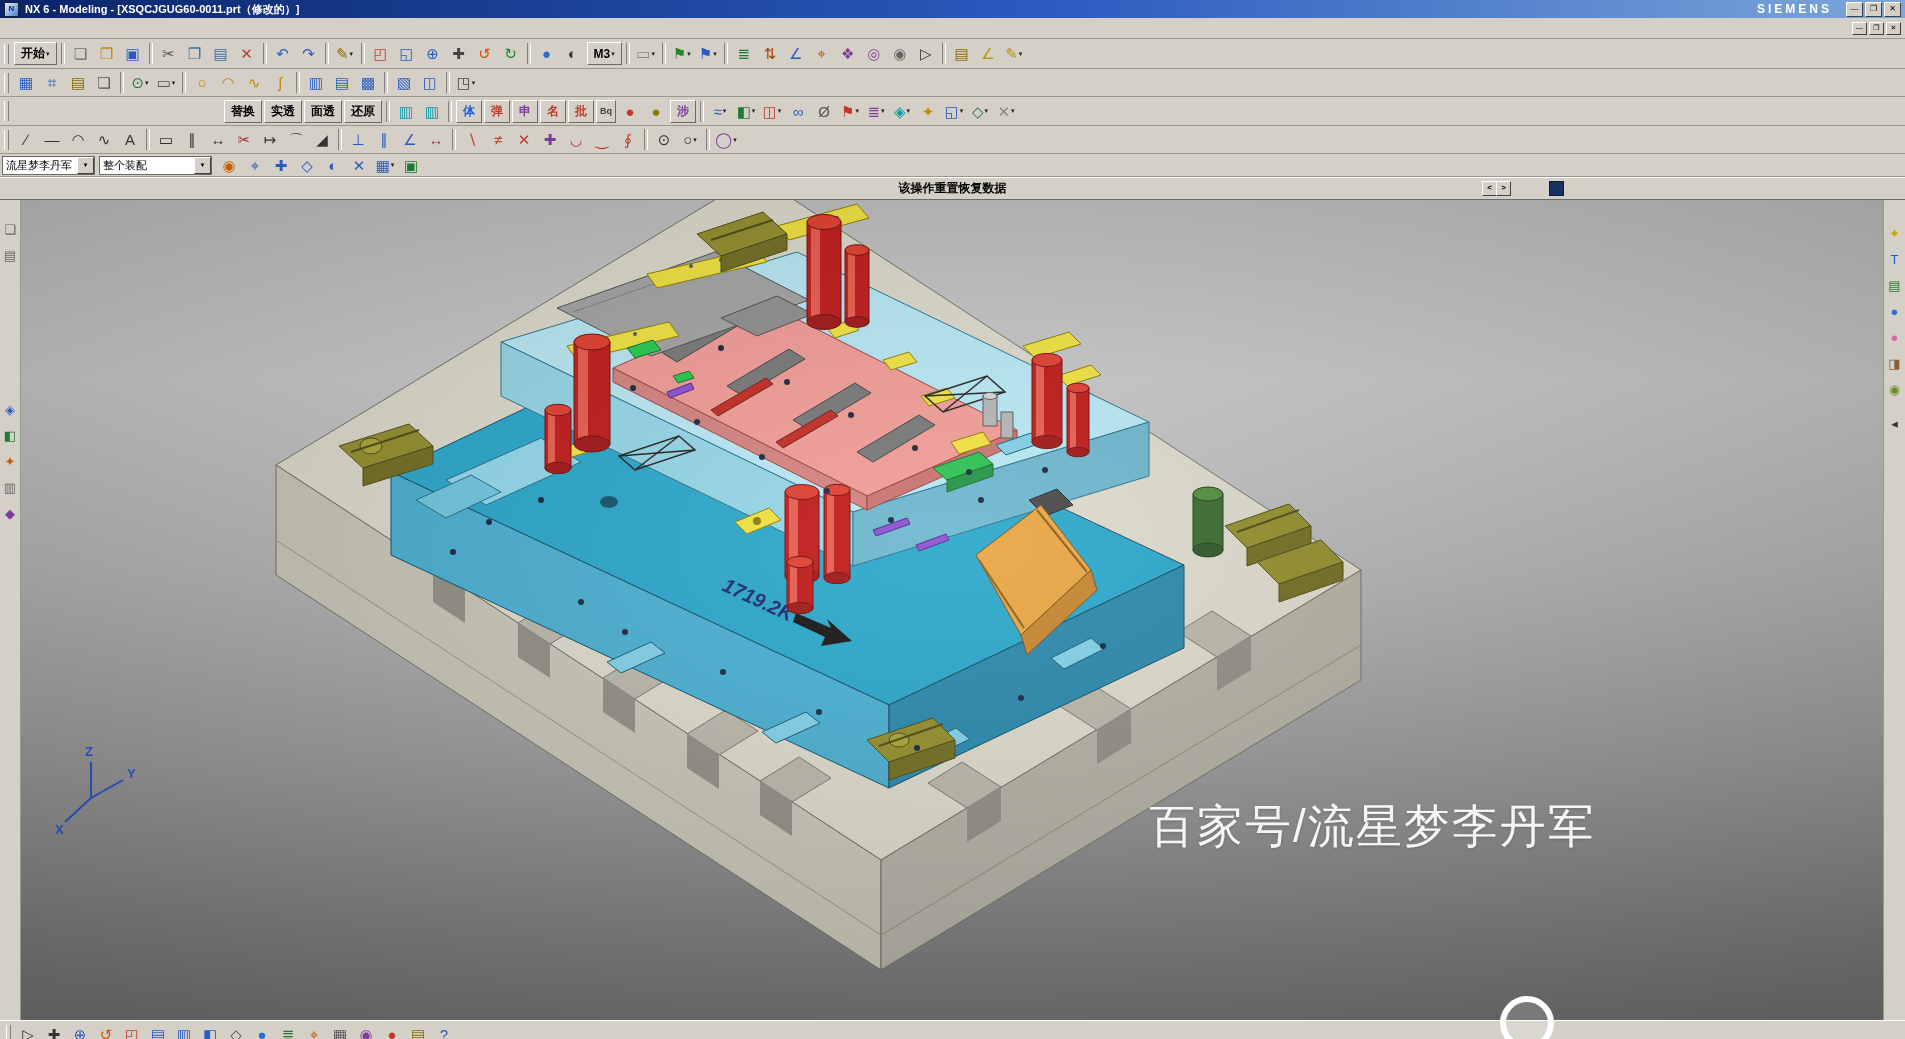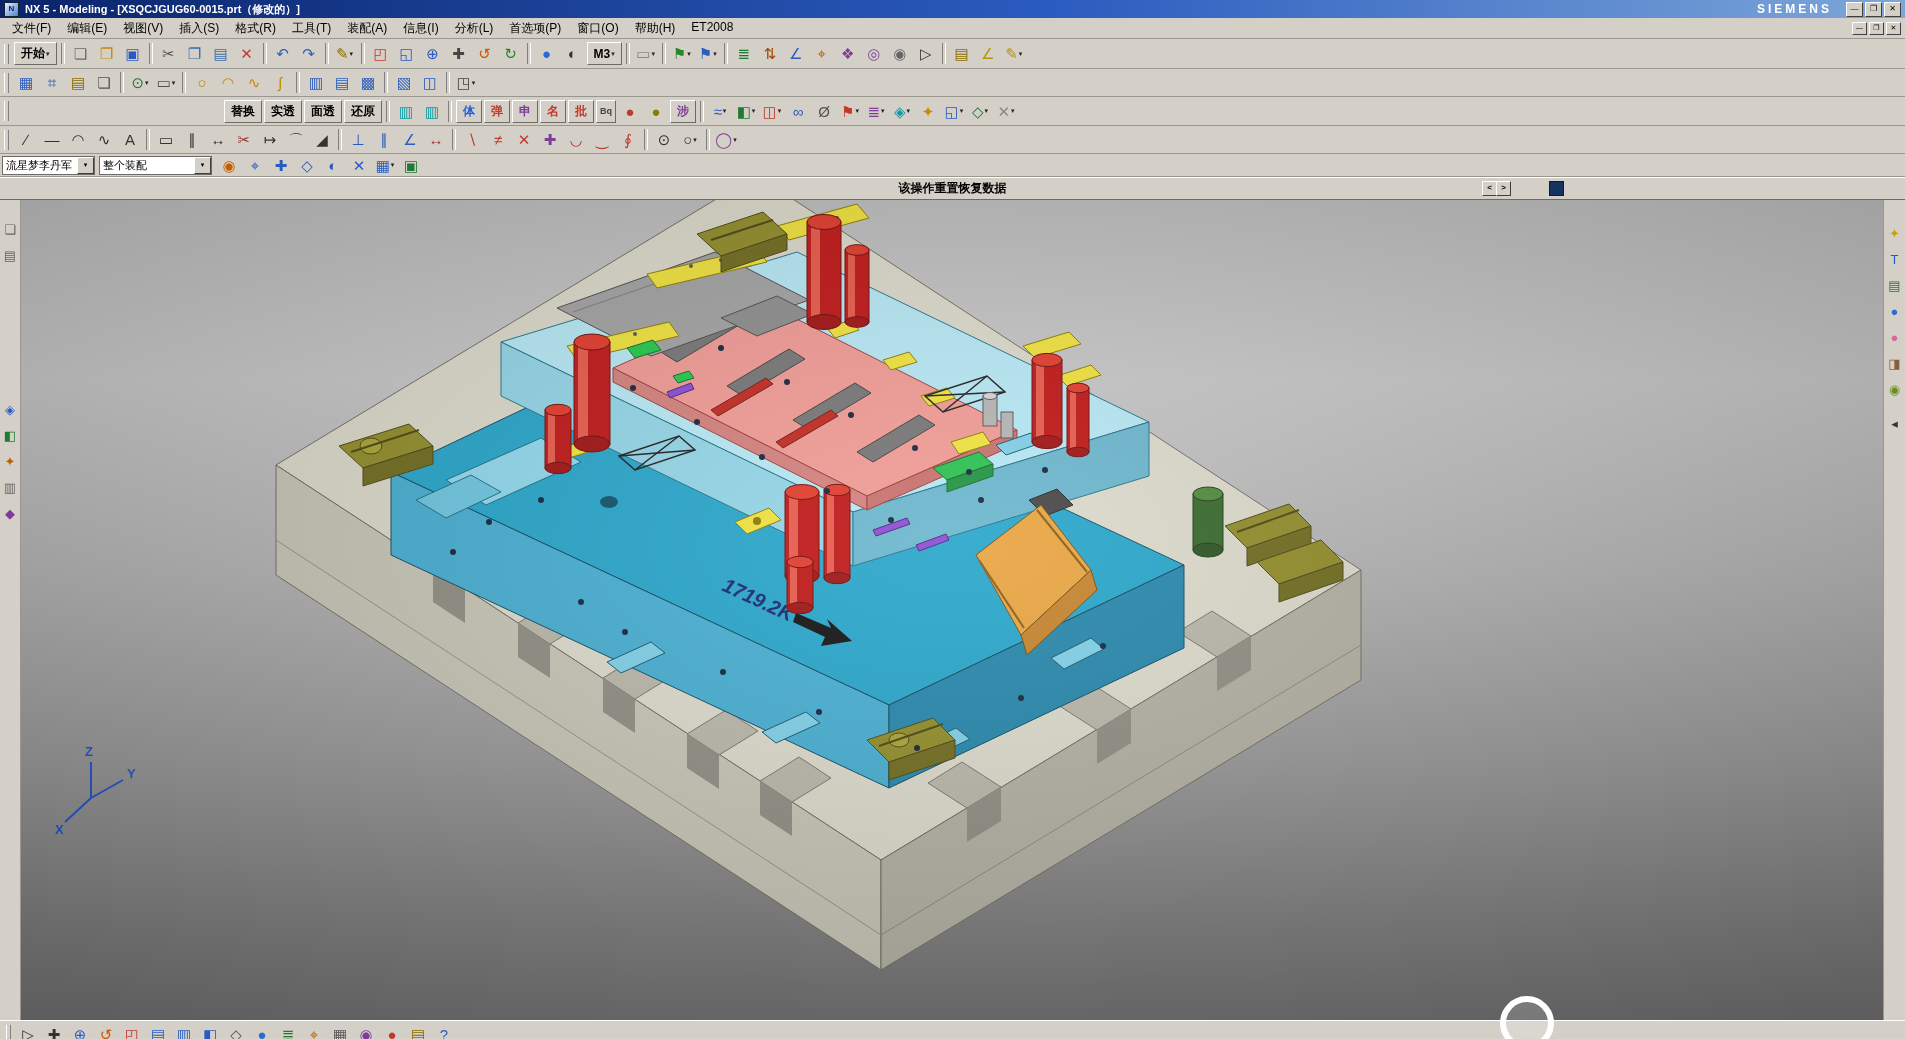--- a/index.html
+++ b/index.html
@@ -63,45 +63,30 @@
   .wm-circle{position:absolute;left:1500px;top:996px;width:42px;height:42px;border:6px solid #fff;
     border-radius:50%;z-index:60;background:rgba(255,255,255,.15);}
   
   .bottombar{height:27px;background:#d4d0c8;border-top:1px solid #fff;display:flex;align-items:center;padding-left:4px;}
 </style>
 </head>
 <body>
 
 <div class="titlebar">
   <div class="appicon">N</div>
-  <div class="titletext">NX 5 - Modeling - [XSQCJGUG60-0015.prt（修改的）]</div>
+  <div class="titletext">NX 6 - Modeling - [XSQCJGUG60-0011.prt（修改的）]</div>
   <div class="brand">SIEMENS</div>
   <div class="winbtns">
       <div class="winbtn">—</div>
       <div class="winbtn">❐</div>
       <div class="winbtn">✕</div>
     </div>
 </div>
 
 <div class="menubar">
-  <div style="display:flex">
-      <div class="menu-item">文件(F)</div>
-      <div class="menu-item">编辑(E)</div>
-      <div class="menu-item">视图(V)</div>
-      <div class="menu-item">插入(S)</div>
-      <div class="menu-item">格式(R)</div>
-      <div class="menu-item">工具(T)</div>
-      <div class="menu-item">装配(A)</div>
-      <div class="menu-item">信息(I)</div>
-      <div class="menu-item">分析(L)</div>
-      <div class="menu-item">首选项(P)</div>
-      <div class="menu-item">窗口(O)</div>
-      <div class="menu-item">帮助(H)</div>
-      <div class="menu-item">ET2008</div>
-    </div>
   <div class="mdis">
       <div class="mdibtn">—</div>
       <div class="mdibtn">❐</div>
       <div class="mdibtn">✕</div>
     </div>
 </div>
 
 <div class="toolbar-row row1">
   <div class="grip"></div>
   <div style="display:flex;align-items:center">
@@ -758,20 +743,21 @@
         <line x1="70" y1="598" x2="70" y2="562"></line>
         <line x1="70" y1="598" x2="44" y2="622"></line>
         <line x1="70" y1="598" x2="102" y2="580"></line>
         <text x="64" y="556" font-size="13" font-weight="bold" fill="#2553cc" stroke="none">Z</text>
         <text x="34" y="634" font-size="13" font-weight="bold" fill="#2553cc" stroke="none">X</text>
         <text x="106" y="578" font-size="13" font-weight="bold" fill="#2553cc" stroke="none">Y</text>
       </g>
     </svg>
 
     <div class="vignette"></div>
+    <div class="watermark">百家号/流星梦李丹军</div>
   </div>
 
   <div class="vstrip right-strip">
       <div class="tbi">
         <span class="g" style="color: rgb(199, 165, 0);">✦</span>
       </div>
       <div class="tbi">
         <span class="g" style="color: rgb(29, 93, 212);">T</span>
       </div>
       <div class="tbi">

